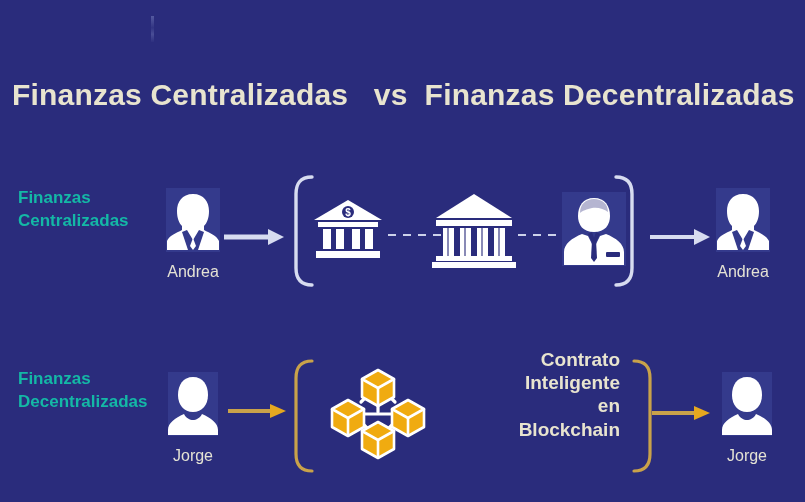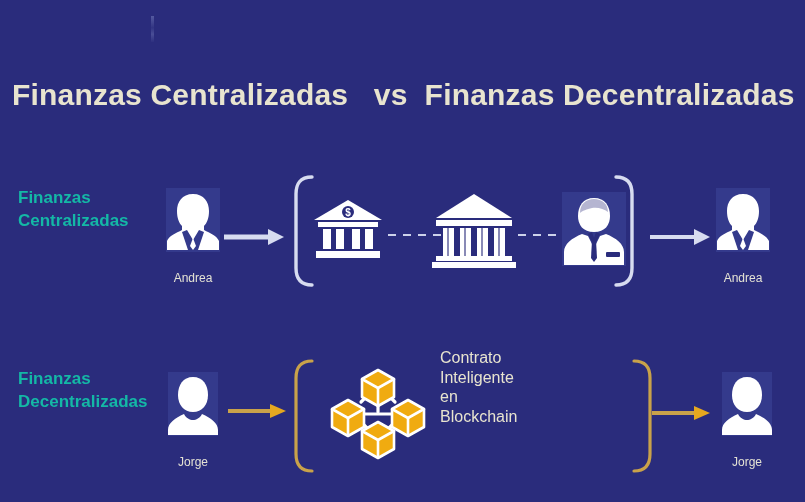--- a/index.html
+++ b/index.html
@@ -58,23 +58,23 @@
   .row-label.r1 { left: 18px; top: 187px; }
   .row-label.r2 { left: 18px; top: 368px; }
 
   
   .avatar-block {
     position: absolute;
     width: 86px;
     text-align: center;
   }
   .avatar-name {
-    font-size: 12px;
+    font-size: 16px;
     color: #e4e2d4;
-    margin-top: 15px;
+    margin-top: 7px;
   }
   .avatar-svg { display: block; margin: 0 auto; }
 
   
   .arrow { position: absolute; }
 
   
   .bracket { position: absolute; }
 
   
@@ -92,23 +92,23 @@
     background-image: repeating-linear-gradient(
         to right, #cdd2ea 0 8px, transparent 8px 15px);
   }
 
   
   .contract-text {
     position: absolute;
     left: 440px;
     top: 348px;
     width: 180px;
-    text-align: left;
-    font-size: 16px;
-    font-weight: normal;
+    text-align: right;
+    font-size: 19px;
+    font-weight: bold;
     color: #e8e4cf;
     line-height: 1.22;
     white-space: pre-line;
   }
 </style>
 </head>
 <body>
 
 <div id="slide">
 

